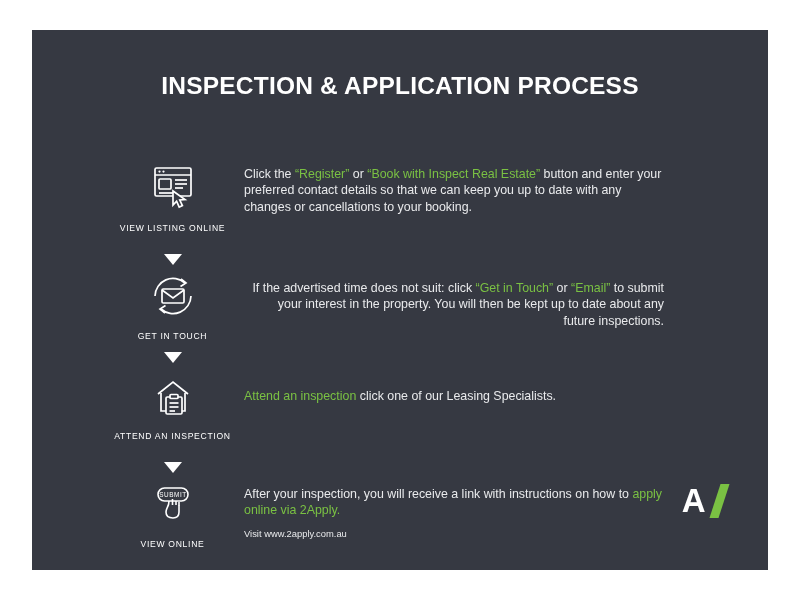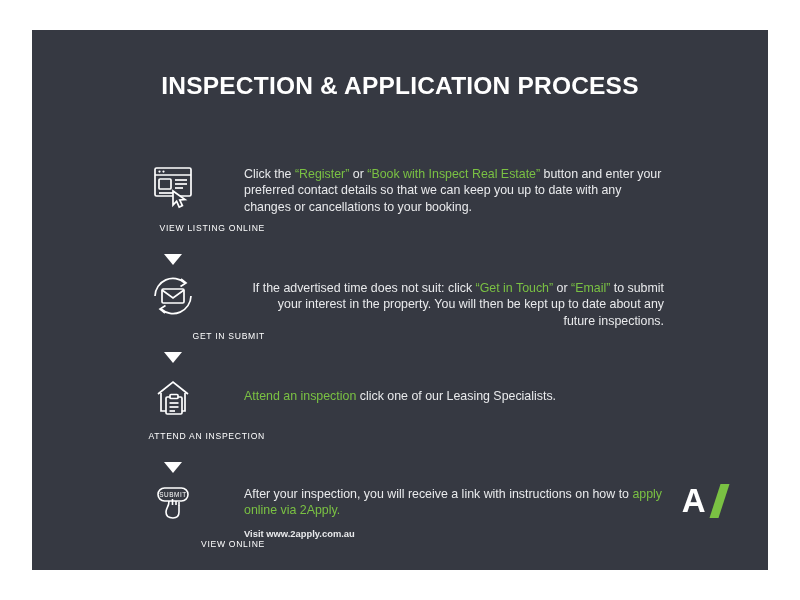--- a/index.html
+++ b/index.html
@@ -52,21 +52,20 @@
     height: 52px;
     display: flex;
     align-items: center;
     justify-content: center;
   }
   .icon-label {
     margin-top: 9px;
     color: #ffffff;
     font-size: 8.6px;
     letter-spacing: 0.7px;
-    text-align: right;
   }
   .text-col {
     position: absolute;
     left: 203px;
     width: 420px;
     color: #e9eaec;
     font-size: 12.4px;
     line-height: 1.32;
     margin-left: 9px;
   }
@@ -84,21 +83,20 @@
     display: inline-block;
     width: 0; height: 0;
     border-left: 9px solid transparent;
     border-right: 9px solid transparent;
     border-top: 11px solid #ffffff;
   }
   .small-note {
     margin-top: 9px;
     font-size: 9.4px;
     color: #e9eaec;
-    font-weight: bold;
   }
   #logo {
     position: absolute;
     right: 35px;
     bottom: 50px;
     display: flex;
     align-items: center;
     color: #ffffff;
     font-size: 33px;
     font-weight: bold;
@@ -151,21 +149,21 @@
         <div class="icon-box">
           <svg width="52" height="48" viewBox="0 0 52 48" fill="none" stroke="#ffffff" stroke-width="1.7">
             <path d="M8 24 a18 18 0 0 1 30 -13"></path>
             <path d="M44 24 a18 18 0 0 1 -30 13"></path>
             <path d="M34 7 l5 4 l-5.5 3.5"></path>
             <path d="M18 41 l-5 -4 l5.5 -3.5"></path>
             <rect x="15" y="17" width="22" height="14" rx="1.2"></rect>
             <path d="M15 18 l11 8 l11 -8"></path>
           </svg>
         </div>
-        <div class="icon-label">GET IN SUBMIT</div>
+        <div class="icon-label">GET IN TOUCH</div>
       </div>
       <div class="text-col" style="top:10px;text-align:right;">
           <div><span>If the advertised time does not suit: click </span><span class="green">“Get in Touch”</span><span> or </span><span class="green">“Email”</span><span> to submit your interest in the property. You will then be kept up to date about any future inspections.</span></div>
         </div>
     </div>
 
     <div class="arrow" style="top:320px;"><span></span></div>
 
     <div class="step" style="top:340px;">
       <div class="icon-col">

